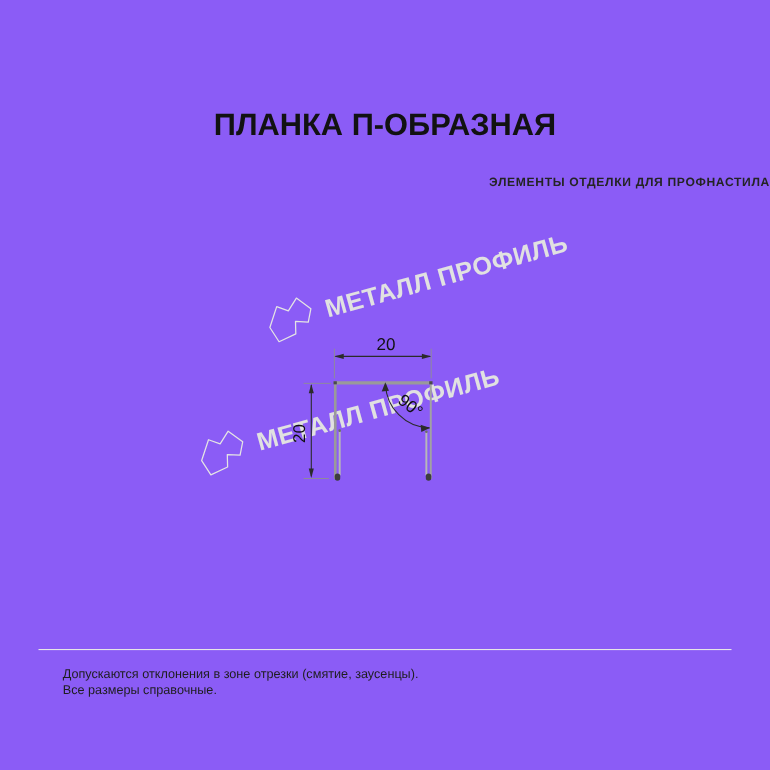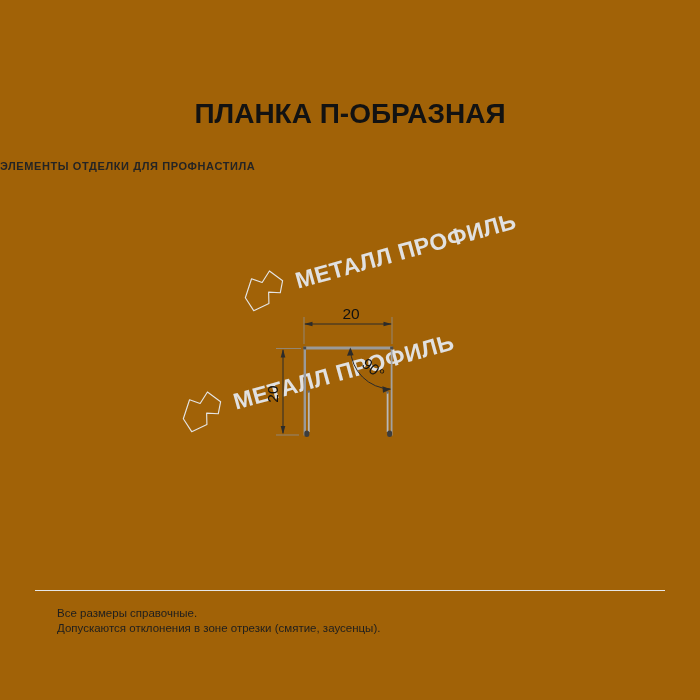--- a/index.html
+++ b/index.html
@@ -3,33 +3,33 @@
 <meta charset="utf-8">
 <style>
   html,body{margin:0;padding:0;}
   body{
     width:700px;height:700px;
     background:#ffffff;
     font-family:"Liberation Sans", sans-serif;
     position:relative;
     overflow:hidden;
   }
-  .page{position:absolute;inset:0;background:#a16207;}
+  .page{position:absolute;inset:0;background:#8b5cf6;}
 
   
   .title{
     position:absolute;top:100px;left:0;width:700px;
     text-align:center;
     font-size:28px;line-height:28px;font-weight:bold;
     color:#121212;letter-spacing:0px;
     margin:0;
   }
   .subtitle{
     position:absolute;top:160px;left:0;width:700px;
-    text-align:left;
+    text-align:right;
     font-size:11px;font-weight:bold;
     letter-spacing:0.6px;
     color:#242424;
   }
 
   
   .wm{
     position:absolute;
     display:flex;align-items:center;gap:10px;
     transform:rotate(-15.5deg);
@@ -131,17 +131,17 @@
     <g>
       <path d="M350.5,349 A41,41 0 0 0 390.5,389" fill="none" stroke="#2b2b2b" stroke-width="1"></path>
       <path d="M350.3,347.6 L347,355.8 L353.6,355.2 Z" fill="#2b2b2b"></path>
       <path d="M390.8,389.2 L382.4,386.2 L383,392.8 Z" fill="#2b2b2b"></path>
       <text x="373" y="374" text-anchor="middle" font-size="15.5" transform="rotate(38 373 369)">90°</text>
     </g>
   </svg>
 
   <div class="divider"></div>
   <div class="notes">
+    <div>Допускаются отклонения в зоне отрезки (смятие, заусенцы).</div>
     <div>Все размеры справочные.</div>
-    <div>Допускаются отклонения в зоне отрезки (смятие, заусенцы).</div>
   </div>
 
 </div>
 
 </body></html>

